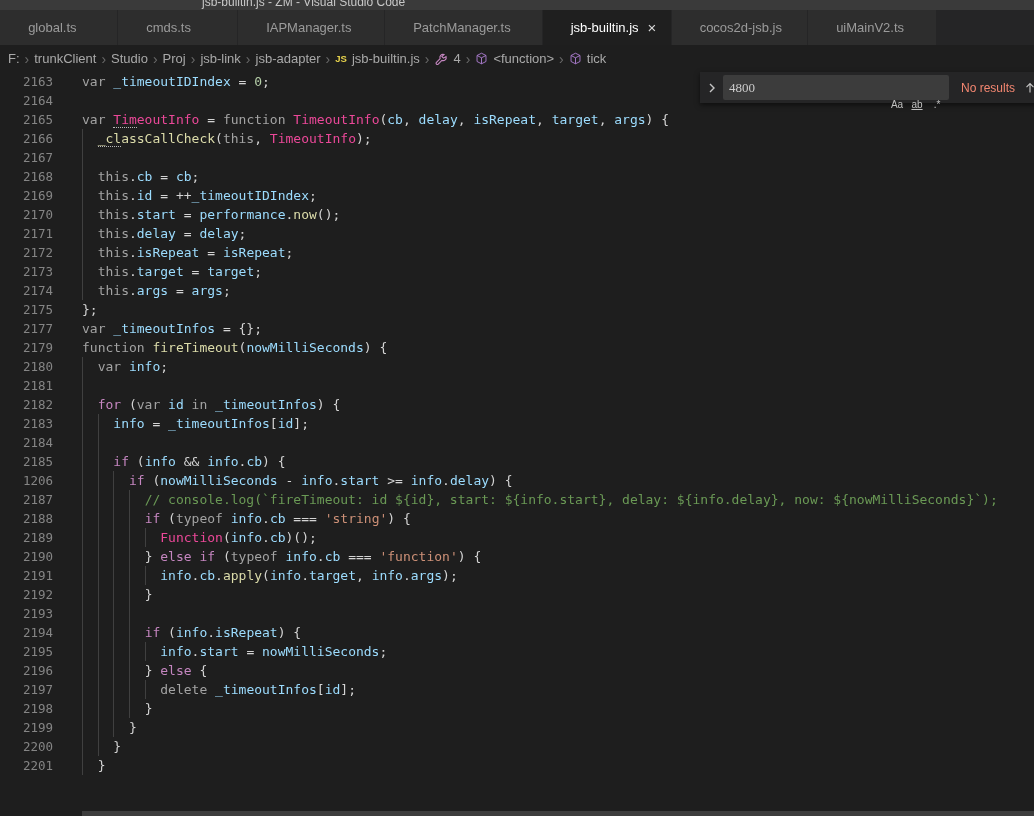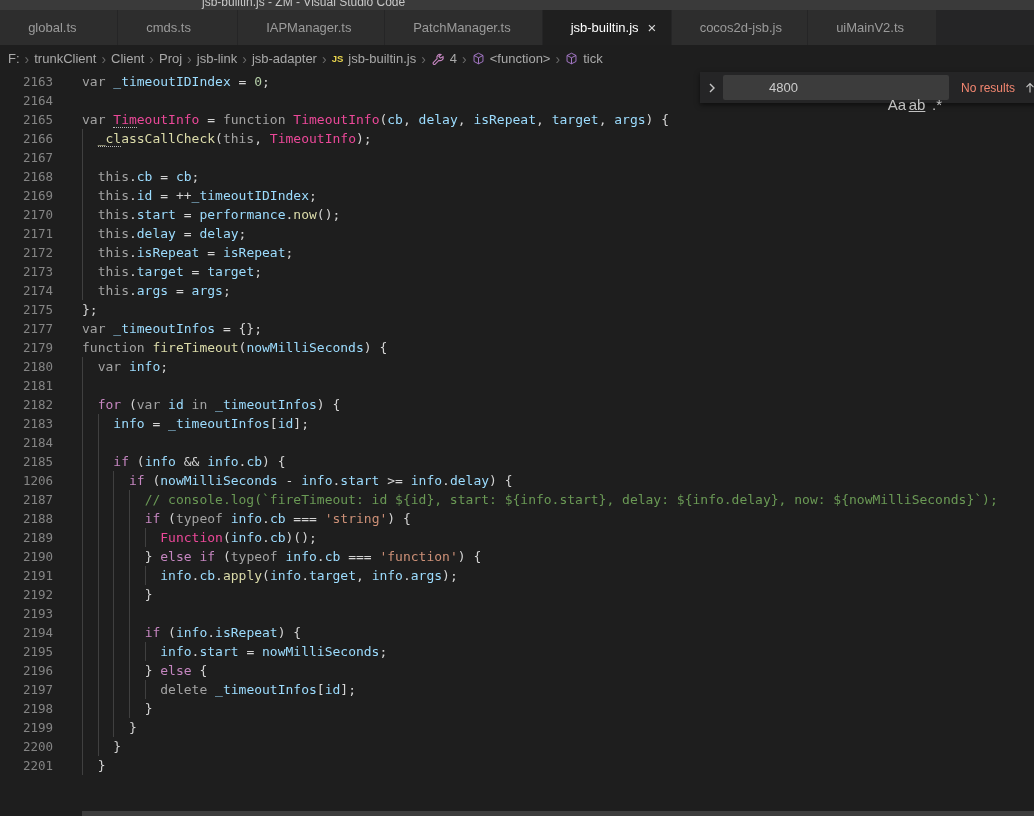--- a/index.html
+++ b/index.html
@@ -44,23 +44,23 @@
   .hint{border-bottom:1px dotted #b8b8b8;}
   .hscroll{position:absolute;left:82px;right:0;bottom:0;height:5px;background:rgba(121,121,121,0.35);}
   
   .find{position:absolute;top:72px;left:700px;width:360px;height:31px;background:#252526;
         display:flex;align-items:center;box-sizing:border-box;padding-left:4px;
         box-shadow:0 2px 5px rgba(0,0,0,0.55);}
   .chev{display:flex;align-items:center;width:16px;flex:none;cursor:pointer;}
   .fbox{display:flex;align-items:center;background:#3c3c3c;height:25px;width:226px;
         margin-left:3px;border-radius:2px;padding:0 2px 0 6px;box-sizing:border-box;flex:none;}
   .find-input{flex:1;background:transparent;border:none;outline:none;color:#cccccc;
-        font-size:13px;font-family:Liberation Sans, sans-serif;padding:0;min-width:0;margin-left:40px;}
+        font-size:13px;font-family:Liberation Serif, serif;padding:0;min-width:0;}
   .tg{width:20px;height:20px;display:flex;align-items:center;justify-content:center;
-      color:#c0c0c0;font-size:15px;border-radius:3px;flex:none;cursor:pointer;margin-top:33px;}
+      color:#c0c0c0;font-size:10px;border-radius:3px;flex:none;cursor:pointer;margin-top:33px;}
   .tg.ww{text-decoration:underline;}
   .fstatus{color:#f48771;font-size:12px;margin-left:12px;white-space:nowrap;}
   .fnav{margin-left:8px;display:flex;align-items:center;flex:none;cursor:pointer;}
 </style>
 </head>
 <body>
 
 <div class="titlebar">
   <span>jsb-builtin.js - ZM - Visual Studio Code</span>
 </div>
@@ -100,21 +100,21 @@
 <div class="breadcrumbs">
     <span class="bitem">
       <span class="btext">F:</span>
     </span>
     <span class="bsep">›</span>
     <span class="bitem">
       <span class="btext">trunkClient</span>
     </span>
     <span class="bsep">›</span>
     <span class="bitem">
-      <span class="btext">Client</span>
+      <span class="btext">Studio</span>
     </span>
     <span class="bsep">›</span>
     <span class="bitem">
       <span class="btext">Proj</span>
     </span>
     <span class="bsep">›</span>
     <span class="bitem">
       <span class="btext">jsb-link</span>
     </span>
     <span class="bsep">›</span>

